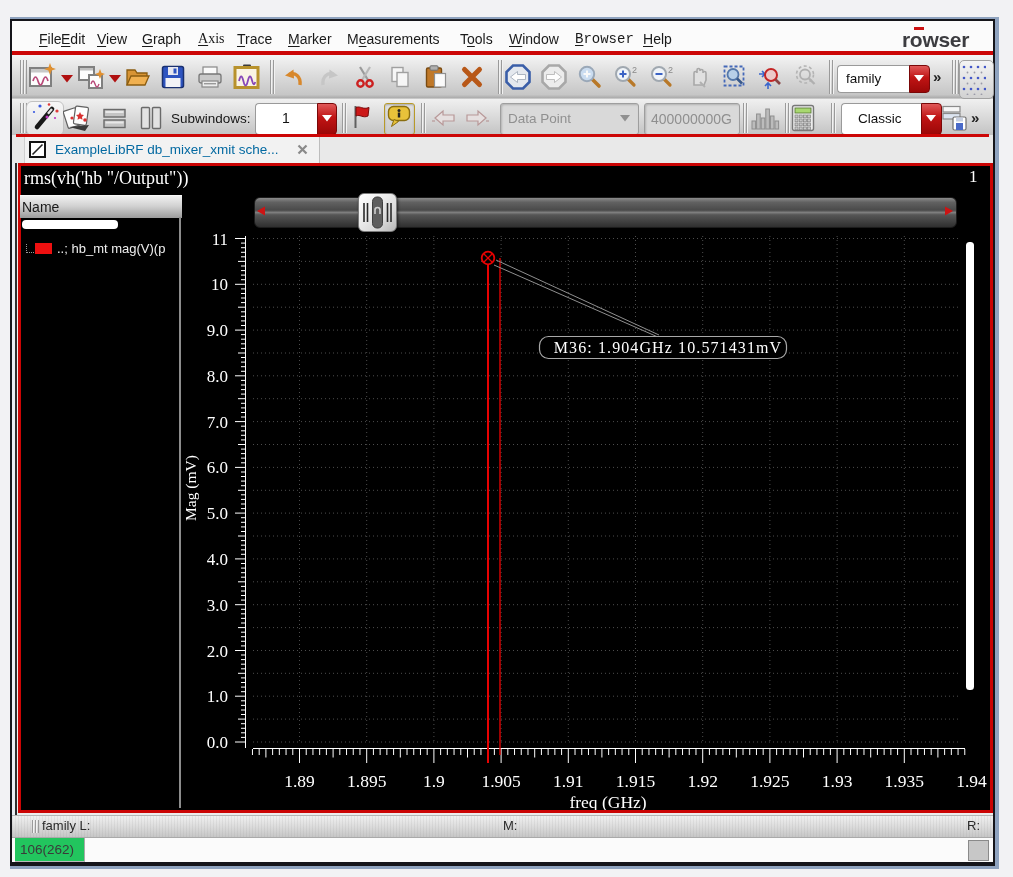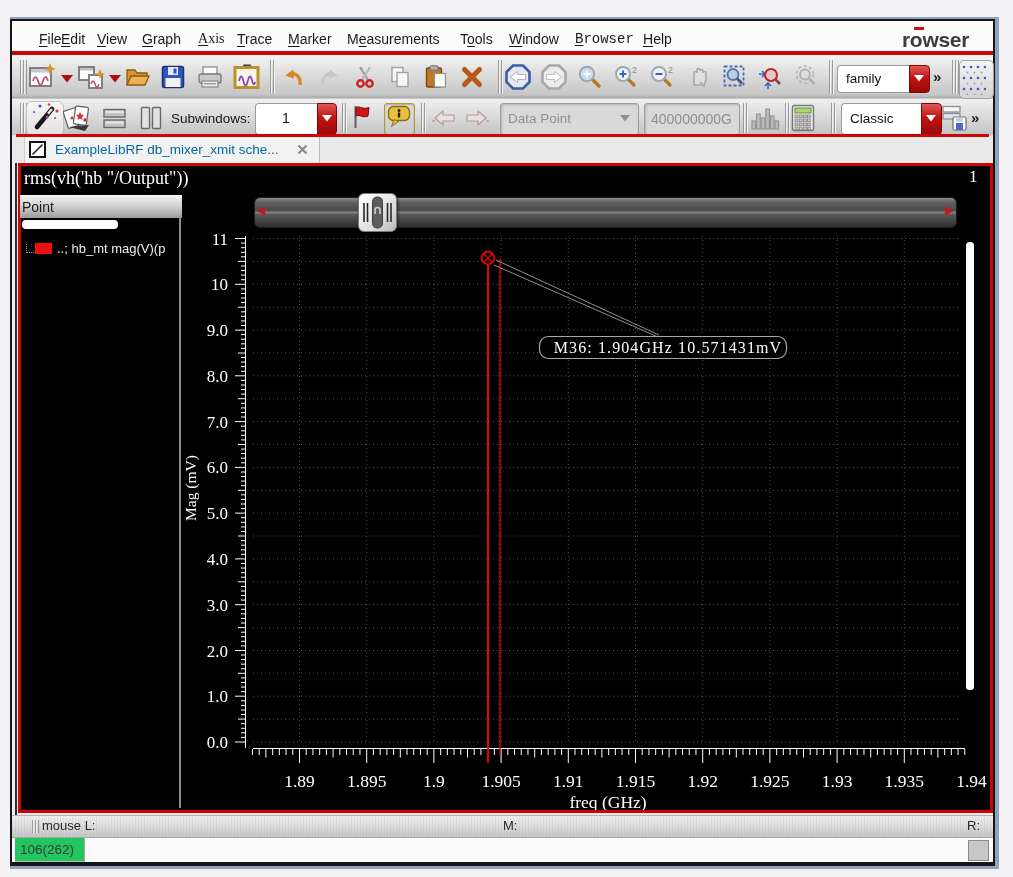--- a/index.html
+++ b/index.html
@@ -318,21 +318,21 @@
         <rect x="12.4" y="19" width="3" height="2.8"></rect>
         <rect x="16.6" y="19" width="3" height="2.8"></rect>
         <rect x="4.0" y="23" width="3" height="2.8"></rect>
         <rect x="8.2" y="23" width="3" height="2.8"></rect>
         <rect x="12.4" y="23" width="3" height="2.8"></rect>
         <rect x="16.6" y="23" width="3" height="2.8"></rect>
       </g>
     </svg>
 <div class="abs" style="left:831px;top:103px;width:5px;height:30px;background:linear-gradient(90deg,#9a9a9a 0 1px,#f2f2f2 1px 2px,rgba(0,0,0,0) 2px 3px,#9a9a9a 3px 4px,#f2f2f2 4px 5px);"></div>
 <div class="abs" style="left:841px;top:103px;width:80px;height:30px;background:#fff;border:1px solid #9a9a9a;border-right:none;border-radius:4px 0 0 4px;font-size:13.5px;color:#111;">
-      <span style="position:absolute;left:8px;top:7px">Classic</span>
+      <span style="position:absolute;left:16px;top:7px">Classic</span>
     </div>
 <div class="abs" style="left:921px;top:103px;width:19px;height:30px;background:linear-gradient(180deg,#e05858 0%,#c01414 45%,#9c0808 100%);border:1px solid #7a0808;border-radius:0 4px 4px 0;"></div>
 <svg class="abs" style="left:925.5px;top:114.5px" width="10" height="7" viewBox="0 0 10 7">
       <path d="M0 0 h10 l-5 6.5z" fill="#fff"></path>
     </svg>
 <svg class="abs" style="left:941px;top:104px" width="28" height="28" viewBox="0 0 28 28">
       <rect x="2" y="2.5" width="17" height="5.5" fill="#f6f6f6" stroke="#8a8a8a" stroke-width="1.2"></rect>
       <rect x="2" y="9.5" width="17" height="5.5" fill="#dce4f0" stroke="#8a8a8a" stroke-width="1.2"></rect>
       <rect x="12" y="13" width="13" height="13" rx="1.5" fill="#ffffff" stroke="#707070" stroke-width="1.2"></rect>
       <rect x="15" y="19" width="7" height="7" fill="#4a6ac8"></rect>
@@ -347,21 +347,21 @@
       <line x1="3.5" y1="13.5" x2="13.5" y2="3.5" stroke="#222" stroke-width="1.6"></line>
     </svg>
   <div class="abs" style="left:55px;top:142px;font-size:13.5px;color:#0369a1;">ExampleLibRF db_mixer_xmit sche...</div>
   <svg class="abs" style="left:296px;top:143px" width="13" height="13" viewBox="0 0 13 13">
       <path d="M2.5 2.5 L10.5 10.5 M10.5 2.5 L2.5 10.5" stroke="#8a8a8a" stroke-width="2.2"></path>
     </svg>
   <div class="abs" id="panel"></div>
   <div class="abs" id="ptitle">rms(vh('hb "/Output"))</div>
   <div class="abs" id="pnum">1</div>
   <div class="abs" id="namehdr">
-      <span style="position:absolute;left:2px;top:3px;">Point</span>
+      <span style="position:absolute;left:2px;top:3px;">Name</span>
     </div>
   <div class="abs" id="pill"></div>
   <div class="abs" id="vsep"></div>
   <div class="abs" id="legsw"></div>
   <div class="abs" id="legtx">..; hb_mt mag(V)(p</div>
   <div class="abs" id="slider"></div>
   <div class="abs" id="shandle"></div>
   <svg class="abs" style="left:358px;top:193px" width="39" height="39" viewBox="0 0 39 39">
       <rect x="14.5" y="4" width="10" height="31" rx="4.5" fill="#5e5e5e" stroke="#3f3f3f"></rect>
       <path d="M17 21 v-4 a2.5 2.5 0 0 1 5 0 v4" stroke="#cfcfcf" stroke-width="1.6" fill="none"></path>
@@ -672,21 +672,21 @@
 <line x1="464" y1="88" x2="472" y2="96" stroke="#e80202" stroke-width="1.3"></line>
 <line x1="472" y1="88" x2="464" y2="96" stroke="#e80202" stroke-width="1.3"></line>
 <line x1="476" y1="94" x2="639" y2="169" stroke="#8f8f8f" stroke-width="1"></line>
 <line x1="474" y1="99" x2="639" y2="171.5" stroke="#8f8f8f" stroke-width="1"></line>
 <rect x="519.5" y="170.5" width="247" height="22" rx="9" fill="#000" stroke="#a8a8a8" stroke-width="1.2"></rect>
 <text x="648" y="187" font-family="Liberation Serif,serif" font-size="16px" fill="#fff" text-anchor="middle" letter-spacing="1.1">M36: 1.904GHz 10.571431mV</text>
 <rect x="946" y="76" width="8" height="448" rx="3.5" fill="#fff"></rect>
 </svg>
   <div class="abs" id="statusbar">
     <span class="abs" style="left:20px;top:4px;width:7px;height:13px;background:linear-gradient(90deg,#9a9a9a 0 1px,#f2f2f2 1px 2px,rgba(0,0,0,0) 2px 3px,#9a9a9a 3px 4px,#f2f2f2 4px 5px,rgba(0,0,0,0) 5px 6px,#9a9a9a 6px 7px);"></span>
-      <span class="st" style="left:30px;">mouse L:</span>
+      <span class="st" style="left:30px;">family L:</span>
     <span class="st" style="left:491px;">M:</span>
     <span class="st" style="left:955px;">R:</span>
   </div>
   <div class="abs" id="bottomrow"></div>
   <div class="abs" id="pgbox">
       <span style="position:absolute;left:5px;top:4px;">106(262)</span>
     </div>
   <div class="abs" id="rgrip"></div>
 </div>
 

